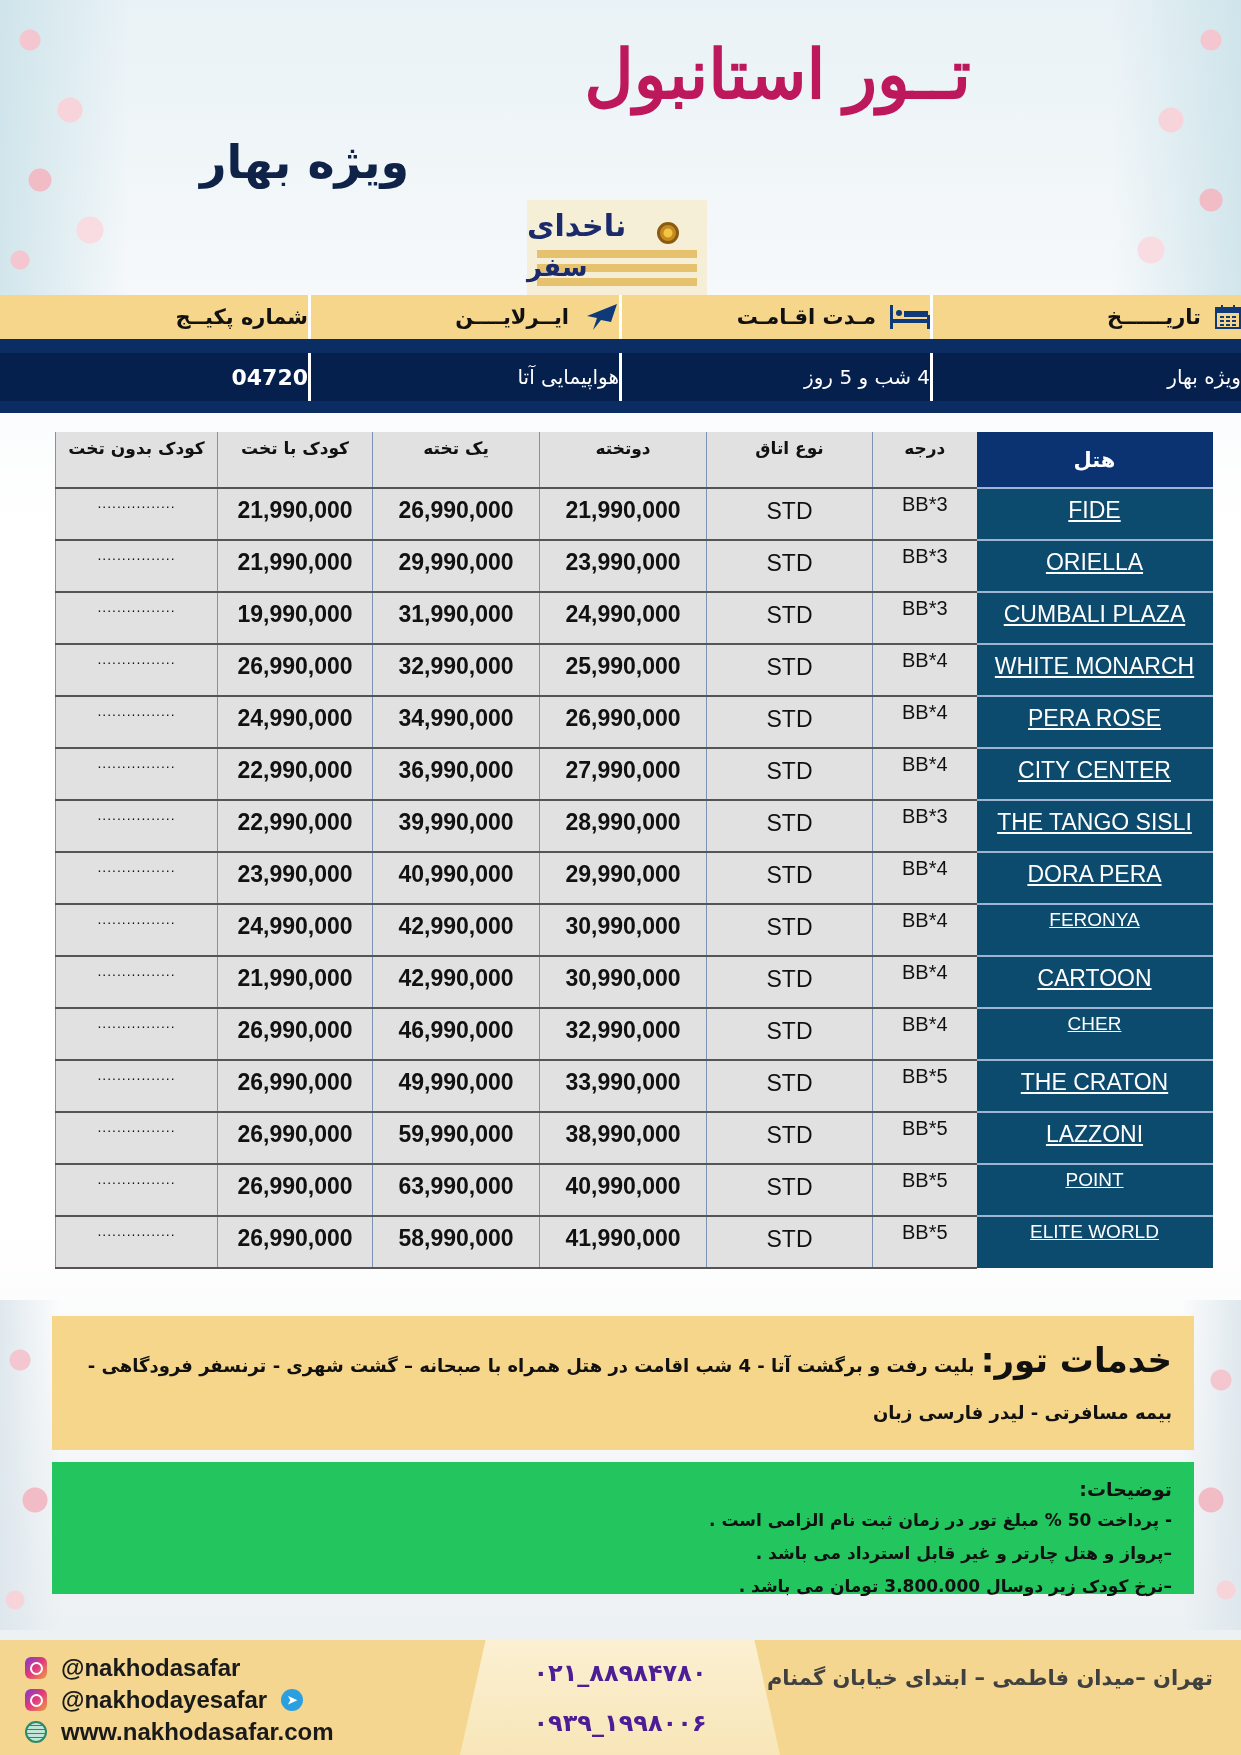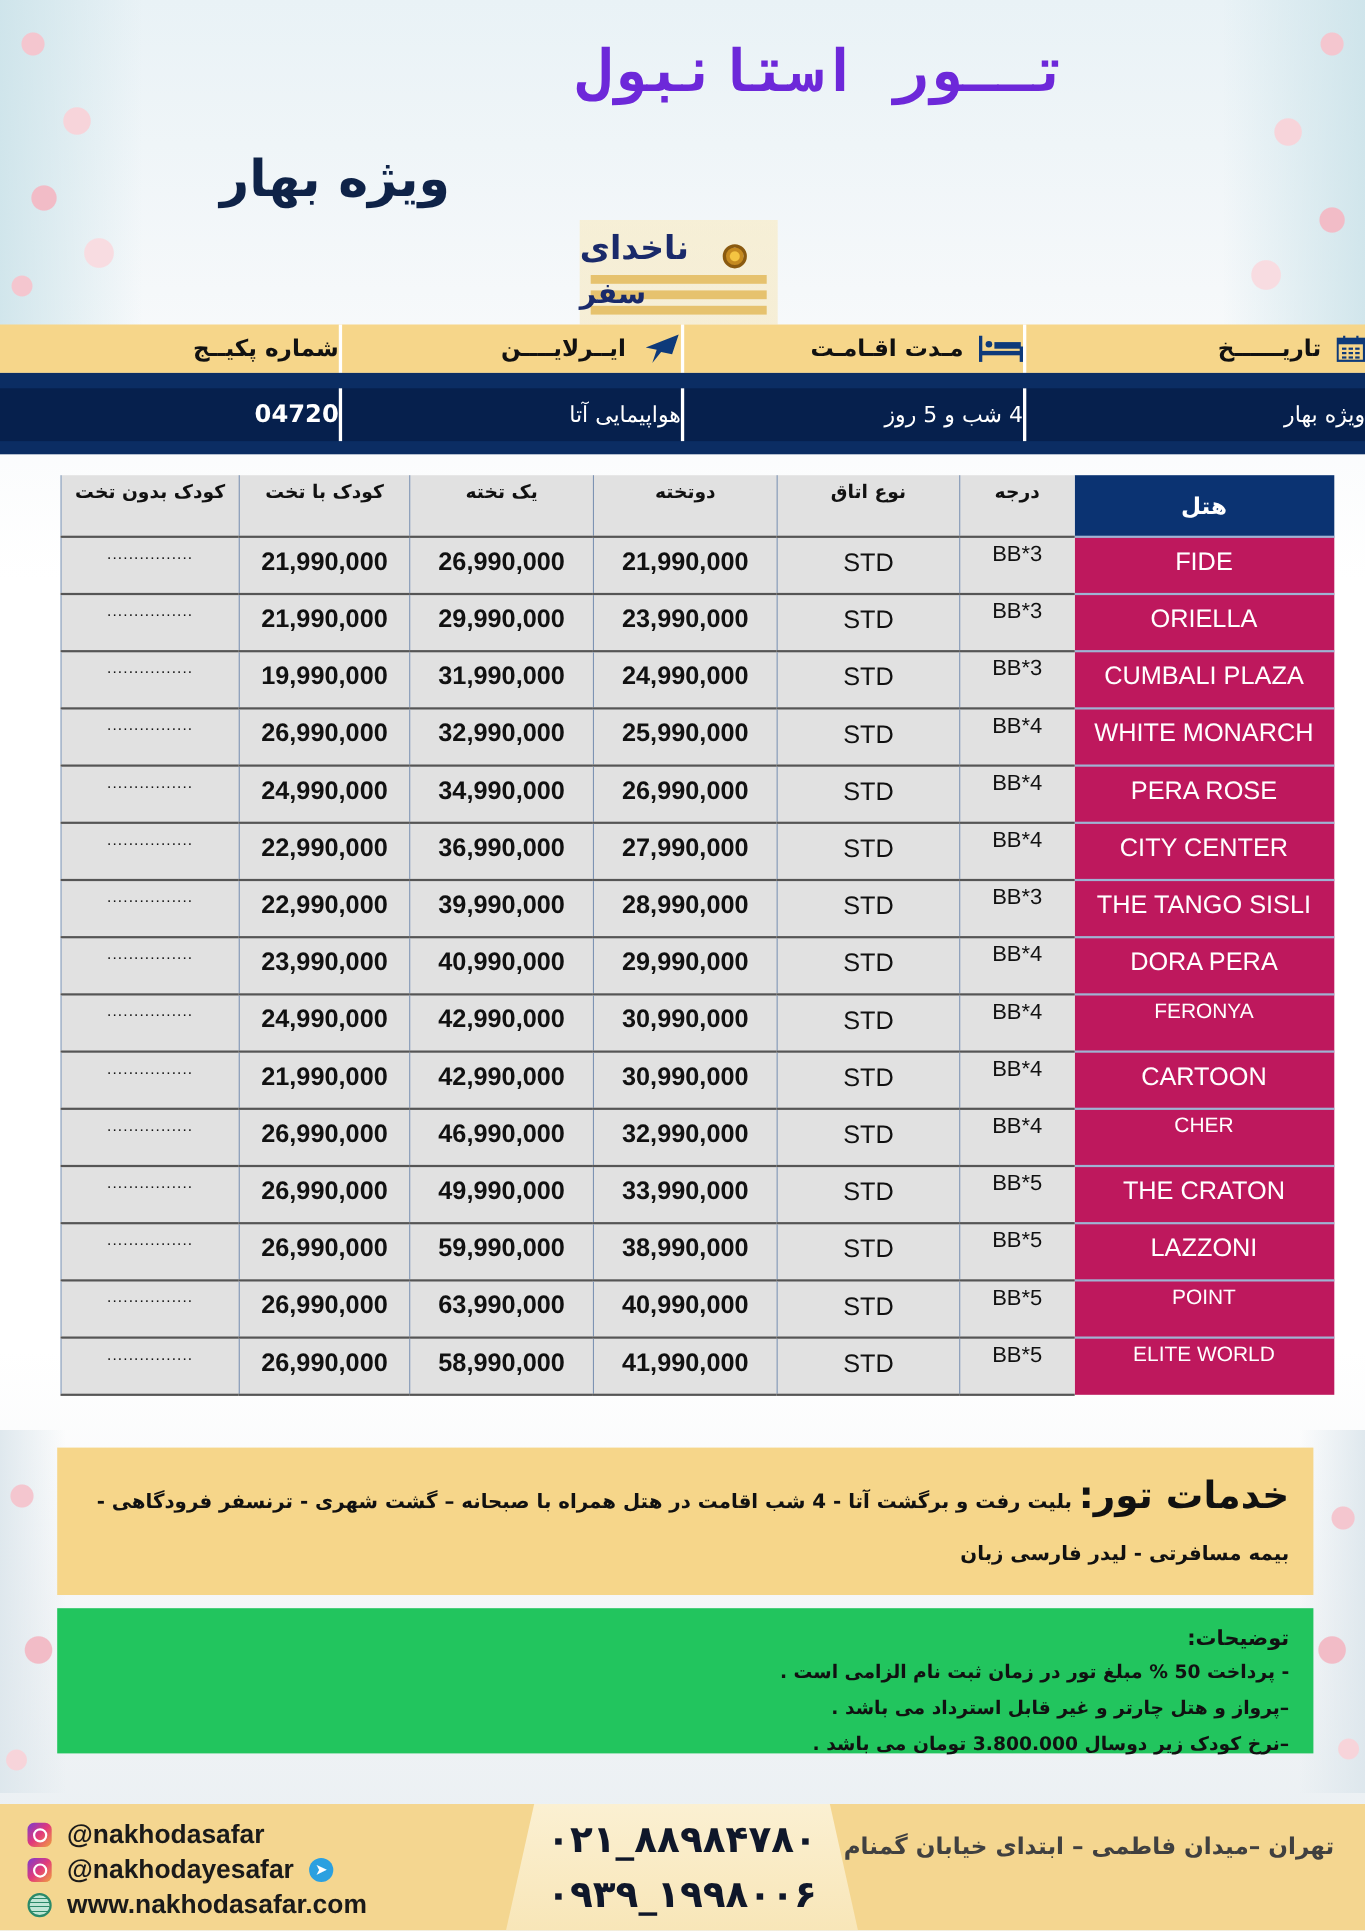--- a/index.html
+++ b/index.html
@@ -39,22 +39,22 @@
   .blossom.br { right: 0; top: 1300px; height: 330px; width: 60px;
     background:
       radial-gradient(circle at 40px 80px, #f4c6cf 0 10px, transparent 11px),
       radial-gradient(circle at 30px 200px, #f2bcc7 0 12px, transparent 13px),
       radial-gradient(circle at 45px 290px, #f7d4da 0 9px, transparent 10px),
       linear-gradient(270deg, rgba(220,230,236,0.9), rgba(255,255,255,0));
   }
 
   .title-main {
     position: absolute; top: 35px; right: 270px;
-    font-size: 53px; font-weight: 900; color: #6d28d9;
-    font-family: Liberation Mono, monospace; direction: rtl;
+    font-size: 68px; font-weight: 900; color: #be185d;
+    font-family: Liberation Sans, sans-serif; direction: rtl;
     letter-spacing: -1px;
   }
   .title-sub {
     position: absolute; top: 135px; left: 200px;
     font-size: 46px; font-weight: 900; color: #0f2348; direction: rtl;
   }
   .logo {
     position: absolute; left: 527px; top: 200px; width: 180px; height: 95px;
     background: linear-gradient(180deg, rgba(250,232,180,0.5), rgba(245,222,160,0.4));
   }
@@ -87,21 +87,21 @@
   th {
     background: #e1e1e1; font-size: 17px; font-weight: 700; height: 56px;
     vertical-align: top; padding-top: 6px; border-left: 1.5px solid #7d93b3;
     font-family: "DejaVu Sans", sans-serif;
   }
   th.hotel { background: #0b3372; color: #fff; font-size: 21px; vertical-align: middle; padding-top: 0; border-left: none; }
   td {
     background: #e1e1e1; height: 52px; border-top: 2px solid #555;
     border-left: 1.5px solid #7d93b3; font-size: 22px; vertical-align: top; padding-top: 8px;
   }
-  td.hotel { background: #be185d; color: #fff; border-top: 2px solid #9fb3d3; font-size: 23px; padding-top: 8px; border-left: none; }
+  td.hotel { background: #0c4a6e; color: #fff; border-top: 2px solid #9fb3d3; font-size: 23px; padding-top: 8px; border-left: none; text-decoration: underline; }
   td.hotel.small { font-size: 19px; padding-top: 4px; }
   td.grade { font-size: 20px; padding-top: 4px; }
   td.room { font-size: 23px; padding-top: 9px; }
   td.price { font-weight: 700; font-size: 23px; padding-top: 8px; }
   td.dots { font-size: 14px; letter-spacing: 1px; padding-top: 6px; border-left: 1.5px solid #7d93b3; }
   tr:last-child td { border-bottom: 2px solid #555; }
   tr:last-child td.hotel { border-bottom: none; }
 
   
   .services {
@@ -129,21 +129,21 @@
     background: linear-gradient(180deg, #fbf0d2, #f8e6b8);
     clip-path: polygon(8% 0, 92% 0, 100% 100%, 0 100%);
   }
   .social { position: absolute; left: 25px; top: 12px; }
   .social-row { display: flex; align-items: center; gap: 14px; height: 32px; font-family: "Liberation Sans", sans-serif; font-size: 24px; font-weight: 700; color: #1a1a1a; }
   .ig { width: 22px; height: 22px; border-radius: 6px; background: linear-gradient(135deg, #7a3bd0, #e23a7a, #f0a040); display: inline-flex; align-items:center; justify-content:center; }
   .ig::after { content: ""; width: 9px; height: 9px; border: 2px solid #fff; border-radius: 50%; }
   .globe { width: 22px; height: 22px; border-radius: 50%; border: 2px solid #2a8a6a; background: repeating-linear-gradient(0deg, #bfe6d6 0 3px, #2a8a6a 3px 4px); }
   .tg { width: 22px; height: 22px; border-radius: 50%; background: #2ba0e0; display: inline-flex; align-items:center; justify-content:center; color:#fff; font-size: 12px; }
   .phones { position: absolute; left: 470px; top: 8px; width: 300px; text-align: center; direction: ltr; }
-  .phones div { font-size: 34px; font-weight: 900; color: #0f172a; line-height: 50px; letter-spacing: 1px; font-family: "DejaVu Sans", sans-serif; }
+  .phones div { font-size: 24px; font-weight: 900; color: #4c1d95; line-height: 50px; letter-spacing: 1px; font-family: "DejaVu Sans", sans-serif; }
   .address { position: absolute; right: 28px; top: 14px; direction: rtl; text-align: right; }
   .address div { font-size: 21px; font-weight: 700; line-height: 48px; color: #404040; }
 </style>
 </head>
 <body>
 
 <div class="blossom tl"></div>
 <div class="blossom tr"></div>
 <div class="blossom bl"></div>
 <div class="blossom br"></div>

